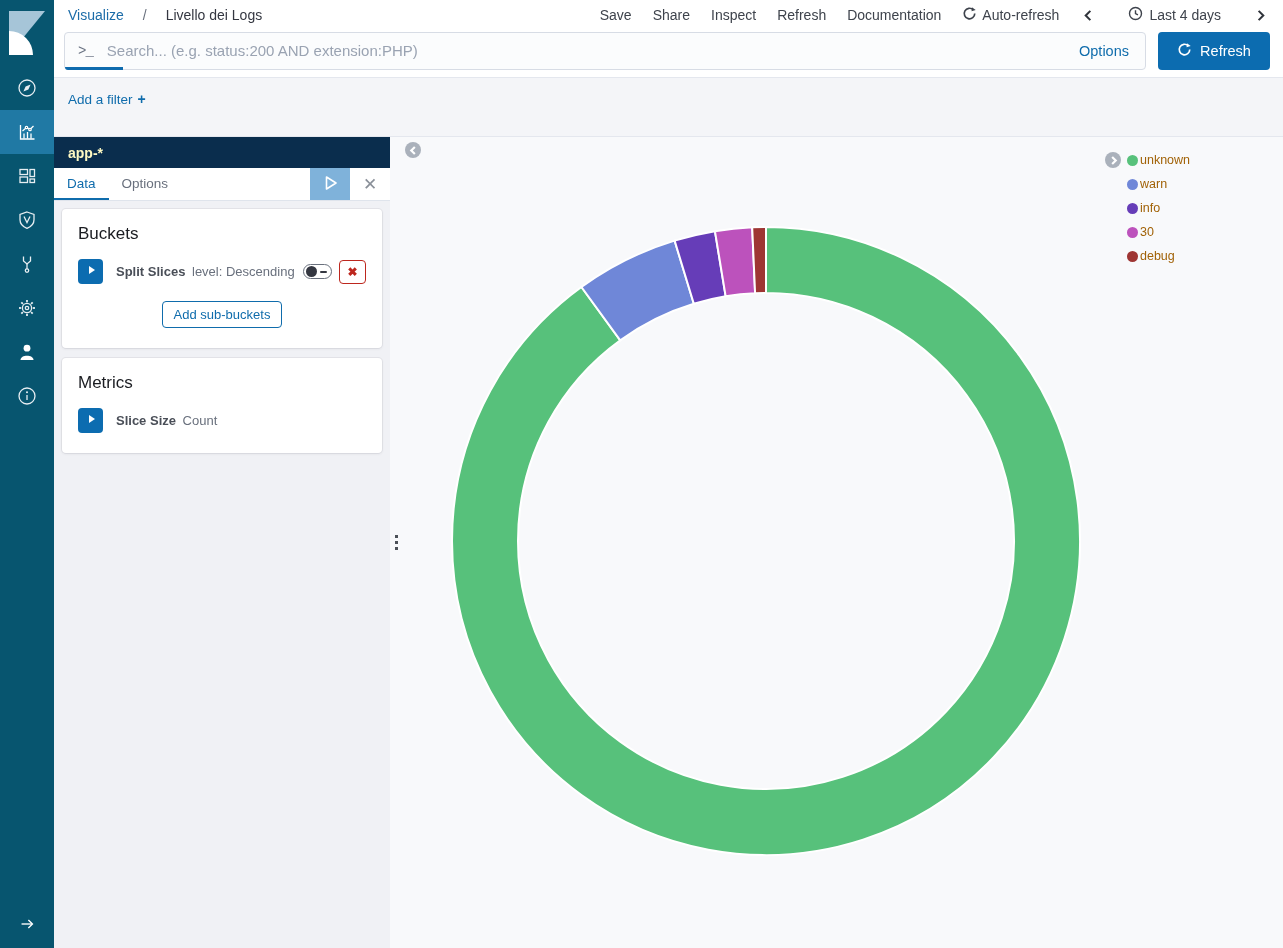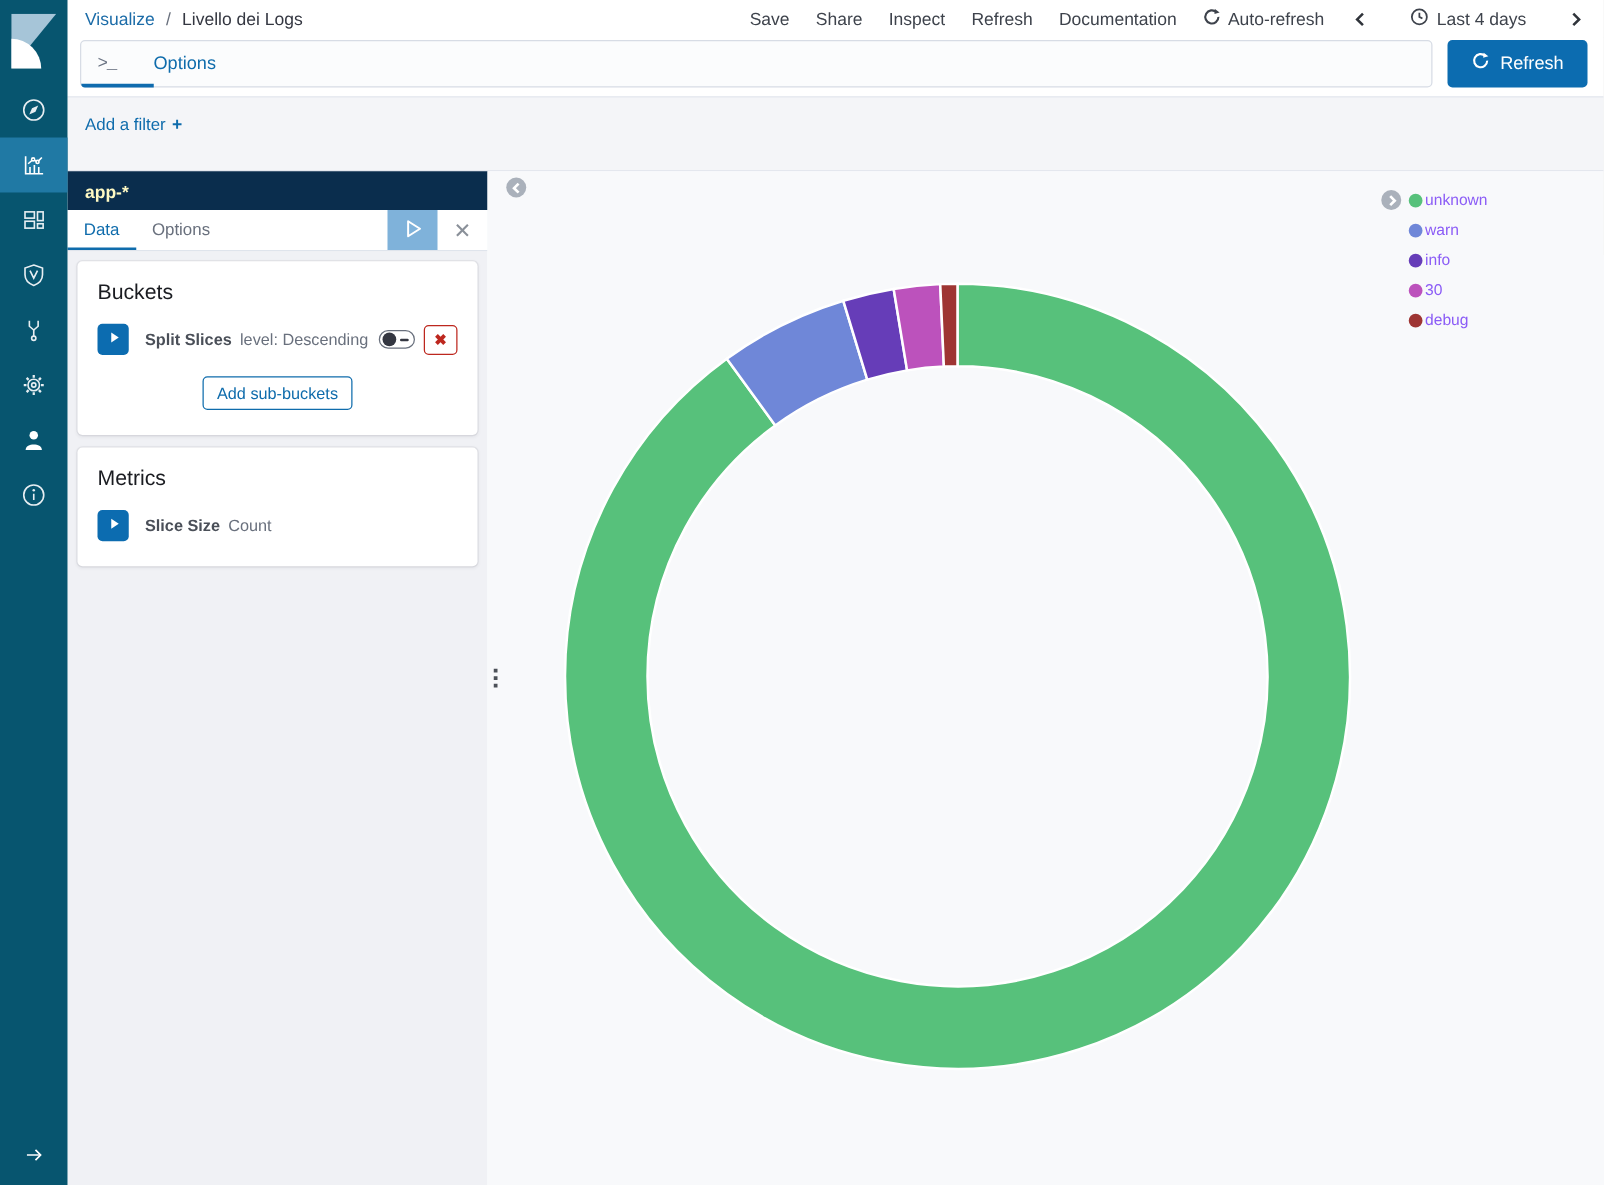--- a/index.html
+++ b/index.html
@@ -14,21 +14,21 @@
   .nav-item { width:54px; height:44px; display:flex; align-items:center; justify-content:center; cursor:pointer; }
   .nav-item.selected { background:#2079a4; }
   .nav-item svg { display:block; }
   .nav-spacer { flex:1; }
   .nav-expand { width:54px; height:44px; display:flex; align-items:center; justify-content:center; cursor:pointer; }
 
   
   .main { position:absolute; left:54px; top:0; right:0; bottom:0; display:flex; flex-direction:column; }
 
   .topbar { height:30px; background:#fff; display:flex; align-items:center; padding:0 14px 0 14px; font-size:14px; }
-  .breadcrumb { display:flex; align-items:center; gap:9px; }
+  .breadcrumb { display:flex; align-items:center; gap:19px; }
   .crumb-link { color:#1c6ca8; cursor:pointer; }
   .crumb-sep { color:#69707d; }
   .crumb-current { color:#343741; }
   .top-menu { margin-left:auto; display:flex; align-items:center; gap:21px; color:#3e434c; }
   .top-menu .menu-item { cursor:pointer; white-space:nowrap; }
   .auto-refresh { display:flex; align-items:center; gap:5px; cursor:pointer; color:#3e434c; }
   .time-nav-btn { display:flex; align-items:center; cursor:pointer; padding:0 2px; }
   .time-picker { display:flex; align-items:center; gap:6px; cursor:pointer; color:#3e434c; margin:0 10px; }
 
   
@@ -76,21 +76,21 @@
   
   .chart-area { flex:1; position:relative; background:#f8f9fb; }
   .drag-handle { position:absolute; left:5px; top:398px; display:flex; flex-direction:column; gap:3px; cursor:col-resize; }
   .drag-handle i { width:3px; height:3px; background:#4c5158; display:block; }
   .round-btn { position:absolute; width:16px; height:16px; border-radius:50%; background:#aab1bb; border:none; display:flex; align-items:center; justify-content:center; cursor:pointer; padding:0; }
   .panel-collapse { left:15px; top:5px; }
   .legend-collapse { left:715px; top:15px; }
   .legend { position:absolute; left:737px; top:11px; }
   .legend-item { display:flex; align-items:center; height:24px; cursor:pointer; }
   .legend-dot { width:11px; height:11px; border-radius:50%; margin-right:2px; flex:none; }
-  .legend-label { font-size:12.5px; color:#8b5cf6; }
+  .legend-label { font-size:12.5px; color:#a16207; }
   .donut-svg { position:absolute; left:60px; top:88px; }
 </style>
 </head>
 <body>
 
 <div class="page">
 
   <div class="nav-rail">
     <div class="nav-logo">
       <svg width="36" height="44" viewBox="0 0 36 44">
@@ -237,20 +237,21 @@
           <svg width="13" height="13" viewBox="0 0 14 14" fill="none" stroke="#30343b" stroke-width="2.2">
               <polyline points="5,2 10,7 5,12"></polyline>
             </svg>
         </span>
       </div>
     </div>
 
     <div class="search-row">
       <div class="search-box">
         <span class="console-icon">&gt;_</span>
+        <input class="search-input" type="text" placeholder="Search... (e.g. status:200 AND extension:PHP)" style="">
         <span class="options-link">Options</span>
         <span class="search-accent"></span>
       </div>
       <button class="refresh-btn">
         <span>
           <svg width="15" height="15" viewBox="0 0 16 16" fill="none" stroke="#ffffff" stroke-width="1.8">
             <path d="M13.6,8 a5.6,5.6 0 1 1 -1.7,-4"></path>
             <polygon points="10.6,1.2 14.6,4.2 10.2,5.6" fill="#ffffff" stroke="none"></polygon>
           </svg>
         </span>

